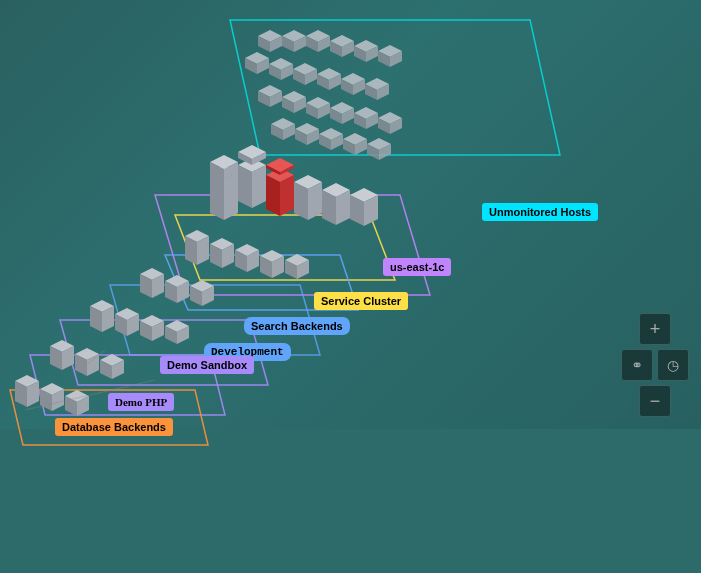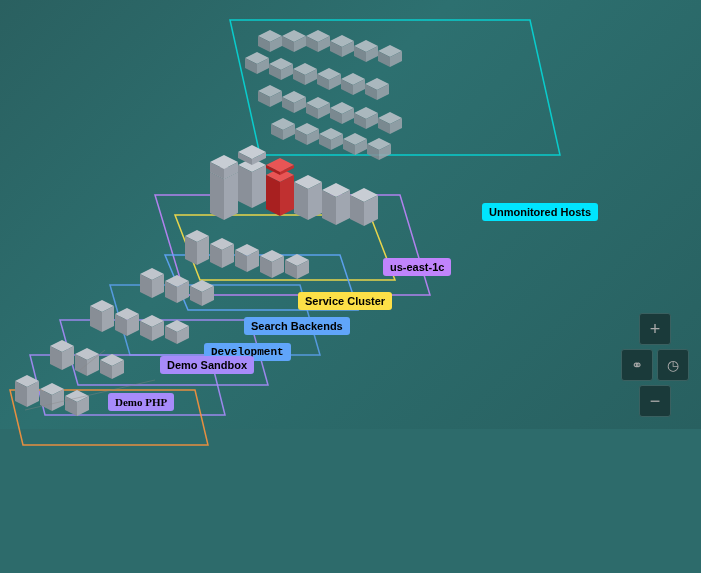--- a/index.html
+++ b/index.html
@@ -43,24 +43,26 @@
       background: #00e5ff;
       color: #000;
     }
     .label-purple {
       background: #c084fc;
       color: #000;
     }
     .label-yellow {
       background: #fde047;
       color: #000;
+      margin-left: 16px;
     }
     .label-blue {
       background: #60a5fa;
       color: #000;
+      border-radius: 7px;
     }
     .label-lavender {
       background: #a78bfa;
       color: #000;
     }
     .label-orange {
       background: #fb923c;
       color: #000;
     }
 
@@ -410,20 +412,21 @@
   <div class="label label-yellow" style="top: 292px; left: 298px;">Service Cluster</div>
 
   <div class="label label-blue" style="top: 317px; left: 244px;">Search Backends</div>
 
   <div class="label label-blue" style="top: 343px; left: 204px; font-family: Liberation Mono, monospace;">Development</div>
 
   <div class="label label-lavender" style="top: 356px; left: 160px;">Demo Sandbox</div>
 
   <div class="label label-lavender" style="top: 393px; left: 108px; font-family: Liberation Serif, serif;">Demo PHP</div>
 
+  <div class="label label-orange" style="top: 418px; left: 55px;">Database Backends</div>
 
   <div class="controls">
     <div class="zoom-btn">+</div>
     <div class="controls-row">
       <div class="tool-btn">⚭</div>
       <div class="tool-btn">◷</div>
     </div>
     <div class="zoom-btn">−</div>
   </div>
 </div>

